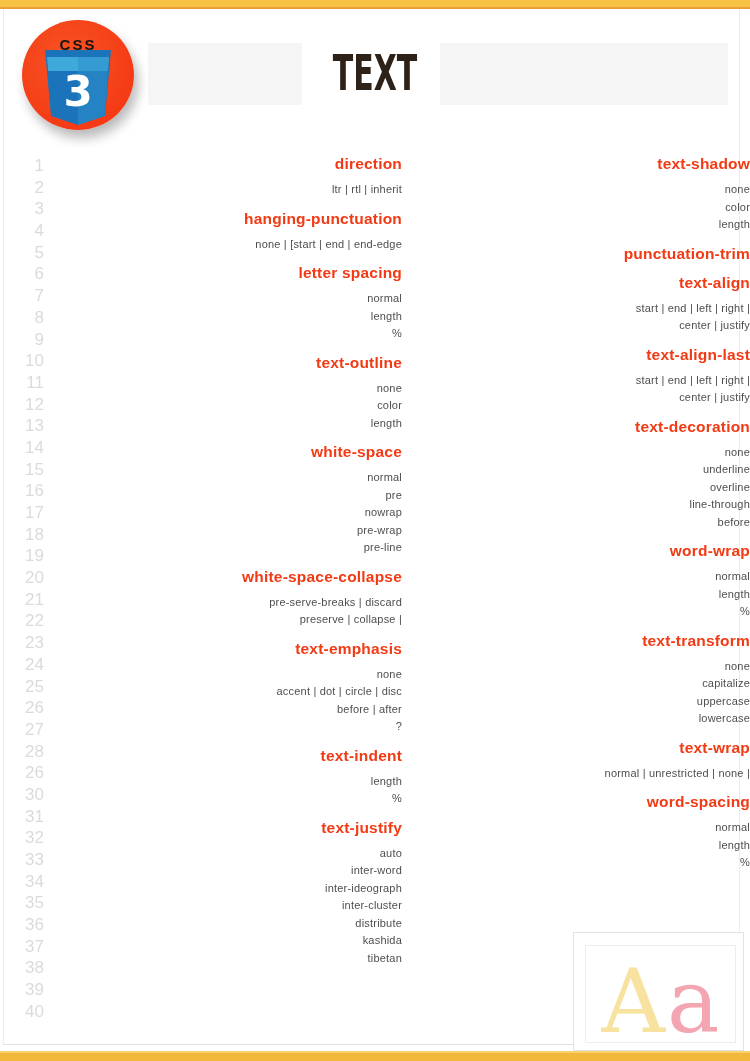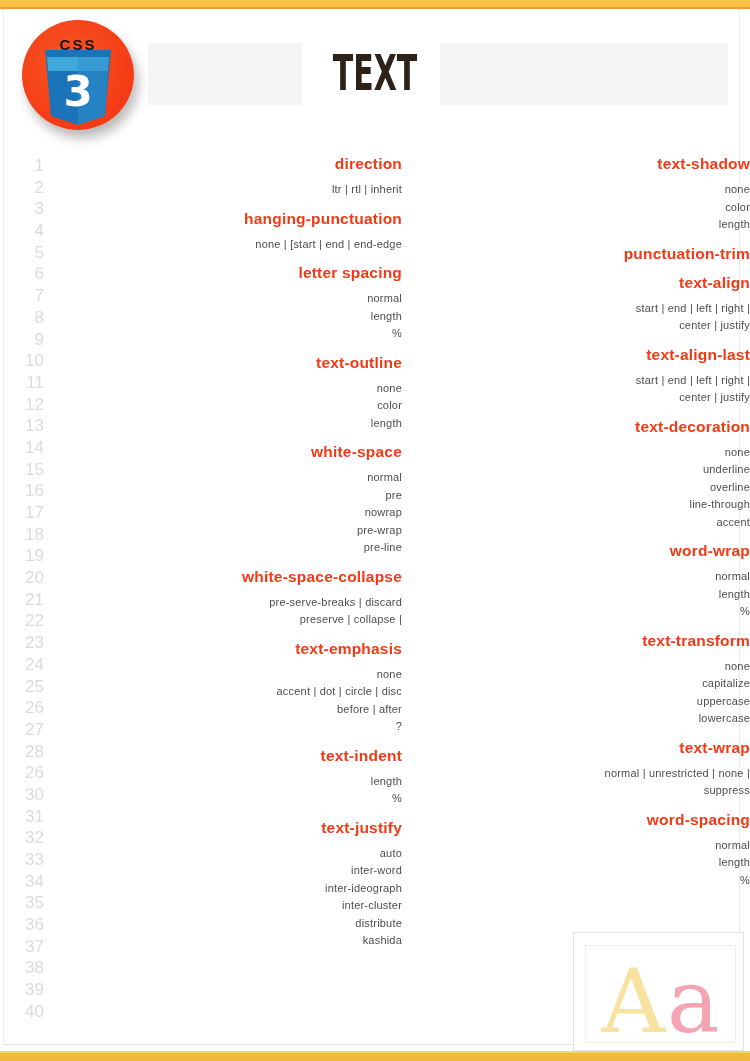--- a/index.html
+++ b/index.html
@@ -197,20 +197,21 @@
       <div class="prop-value">%</div>
     </div>
     <div class="prop-group">
       <div class="prop-name">text-justify</div>
       <div class="prop-value">auto</div>
       <div class="prop-value">inter-word</div>
       <div class="prop-value">inter-ideograph</div>
       <div class="prop-value">inter-cluster</div>
       <div class="prop-value">distribute</div>
       <div class="prop-value">kashida</div>
+      <div class="prop-value">tibetan</div>
     </div>
   </div>
 <div class="prop-col right-col" id="col-right">
     <div class="prop-group">
       <div class="prop-name">text-shadow</div>
       <div class="prop-value">none</div>
       <div class="prop-value">color</div>
       <div class="prop-value">length</div>
     </div>
     <div class="prop-group">
@@ -225,39 +226,38 @@
       <div class="prop-name">text-align-last</div>
       <div class="prop-value">start | end | left | right |</div>
       <div class="prop-value">center | justify</div>
     </div>
     <div class="prop-group">
       <div class="prop-name">text-decoration</div>
       <div class="prop-value">none</div>
       <div class="prop-value">underline</div>
       <div class="prop-value">overline</div>
       <div class="prop-value">line-through</div>
-      <div class="prop-value">accent</div>
+      <div class="prop-value">before</div>
     </div>
     <div class="prop-group">
       <div class="prop-name">word-wrap</div>
       <div class="prop-value">normal</div>
       <div class="prop-value">length</div>
       <div class="prop-value">%</div>
     </div>
     <div class="prop-group">
       <div class="prop-name">text-transform</div>
       <div class="prop-value">none</div>
       <div class="prop-value">capitalize</div>
       <div class="prop-value">uppercase</div>
       <div class="prop-value">lowercase</div>
     </div>
     <div class="prop-group">
       <div class="prop-name">text-wrap</div>
       <div class="prop-value">normal | unrestricted | none |</div>
-      <div class="prop-value">suppress</div>
     </div>
     <div class="prop-group">
       <div class="prop-name">word-spacing</div>
       <div class="prop-value">normal</div>
       <div class="prop-value">length</div>
       <div class="prop-value">%</div>
     </div>
   </div>
 
 <div class="sample-box">

